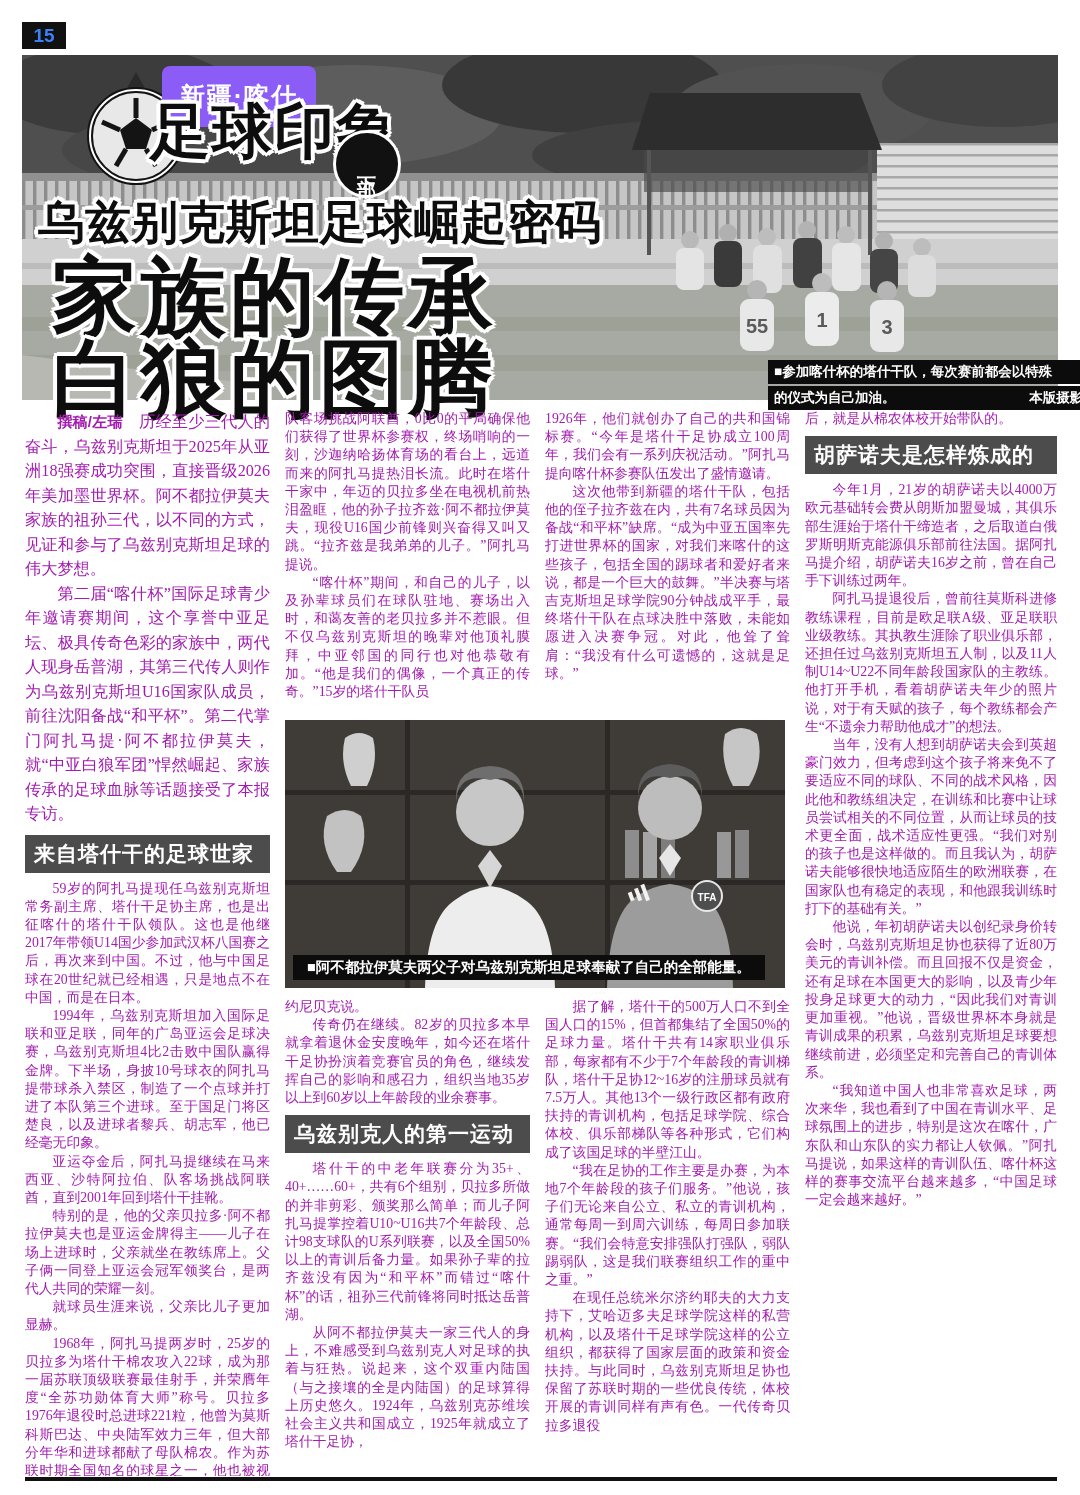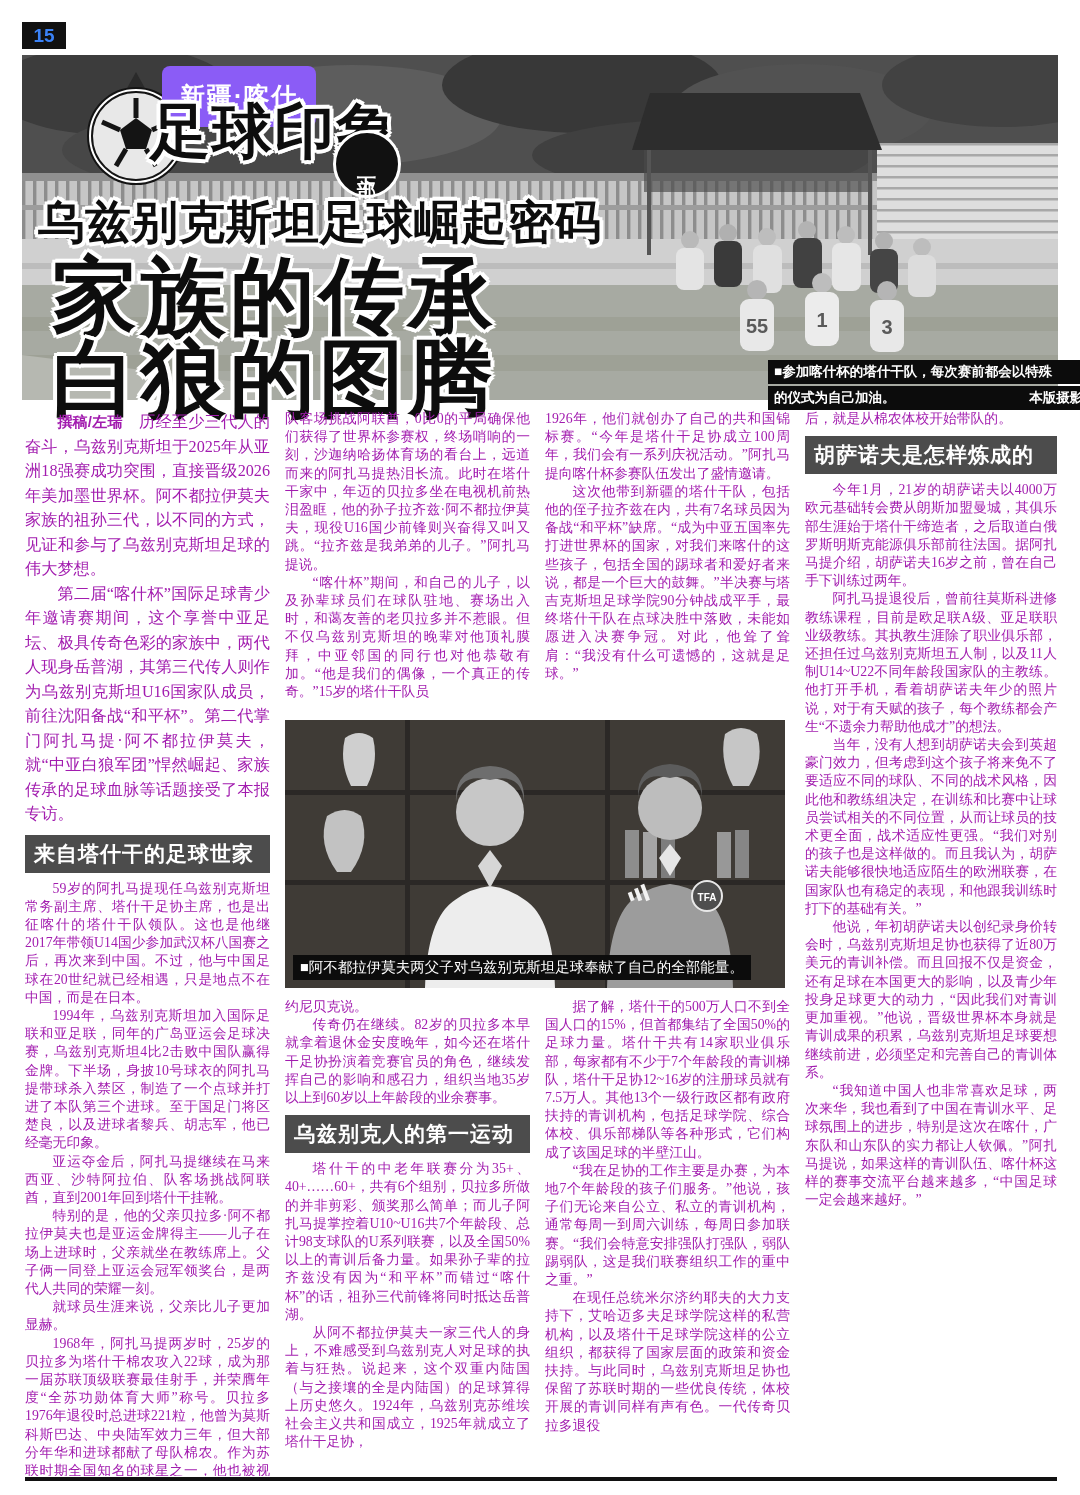--- a/index.html
+++ b/index.html
@@ -58,22 +58,22 @@
         margin:0;color:#a21caf;}
   .para.cont{text-indent:0;}
   .para.lede{font-size:16.2px;line-height:24.5px;}
   .para strong{font-family:"Liberation Sans",sans-serif;font-size:15px;}
   .sec-head{background:#4c4c4c;color:#fff;font-family:"Liberation Sans",sans-serif;
         font-weight:bold;font-size:21px;padding:5px 9px;margin:8px 0 7px 0;letter-spacing:1px;}
 
   
   .midphoto{position:absolute;left:285px;top:720px;width:520px;height:268px;overflow:hidden;}
   .midcap{position:absolute;left:8px;bottom:8px;background:#0c0c0c;color:#fff;
-     font-family:"Liberation Sans",sans-serif;font-weight:normal;font-size:14.5px;
-     padding:3px 7px;}
+     font-family:"Liberation Sans",sans-serif;font-weight:bold;font-size:14.5px;
+     padding:3px 14px;}
 
   .bottom-rule{position:absolute;left:25px;top:1477px;width:1032px;height:4px;background:#111;}
 </style>
 </head>
 <body>
 
 <div class="page">
 
   <div class="pagenum">15</div>
   <div class="mastbar">

